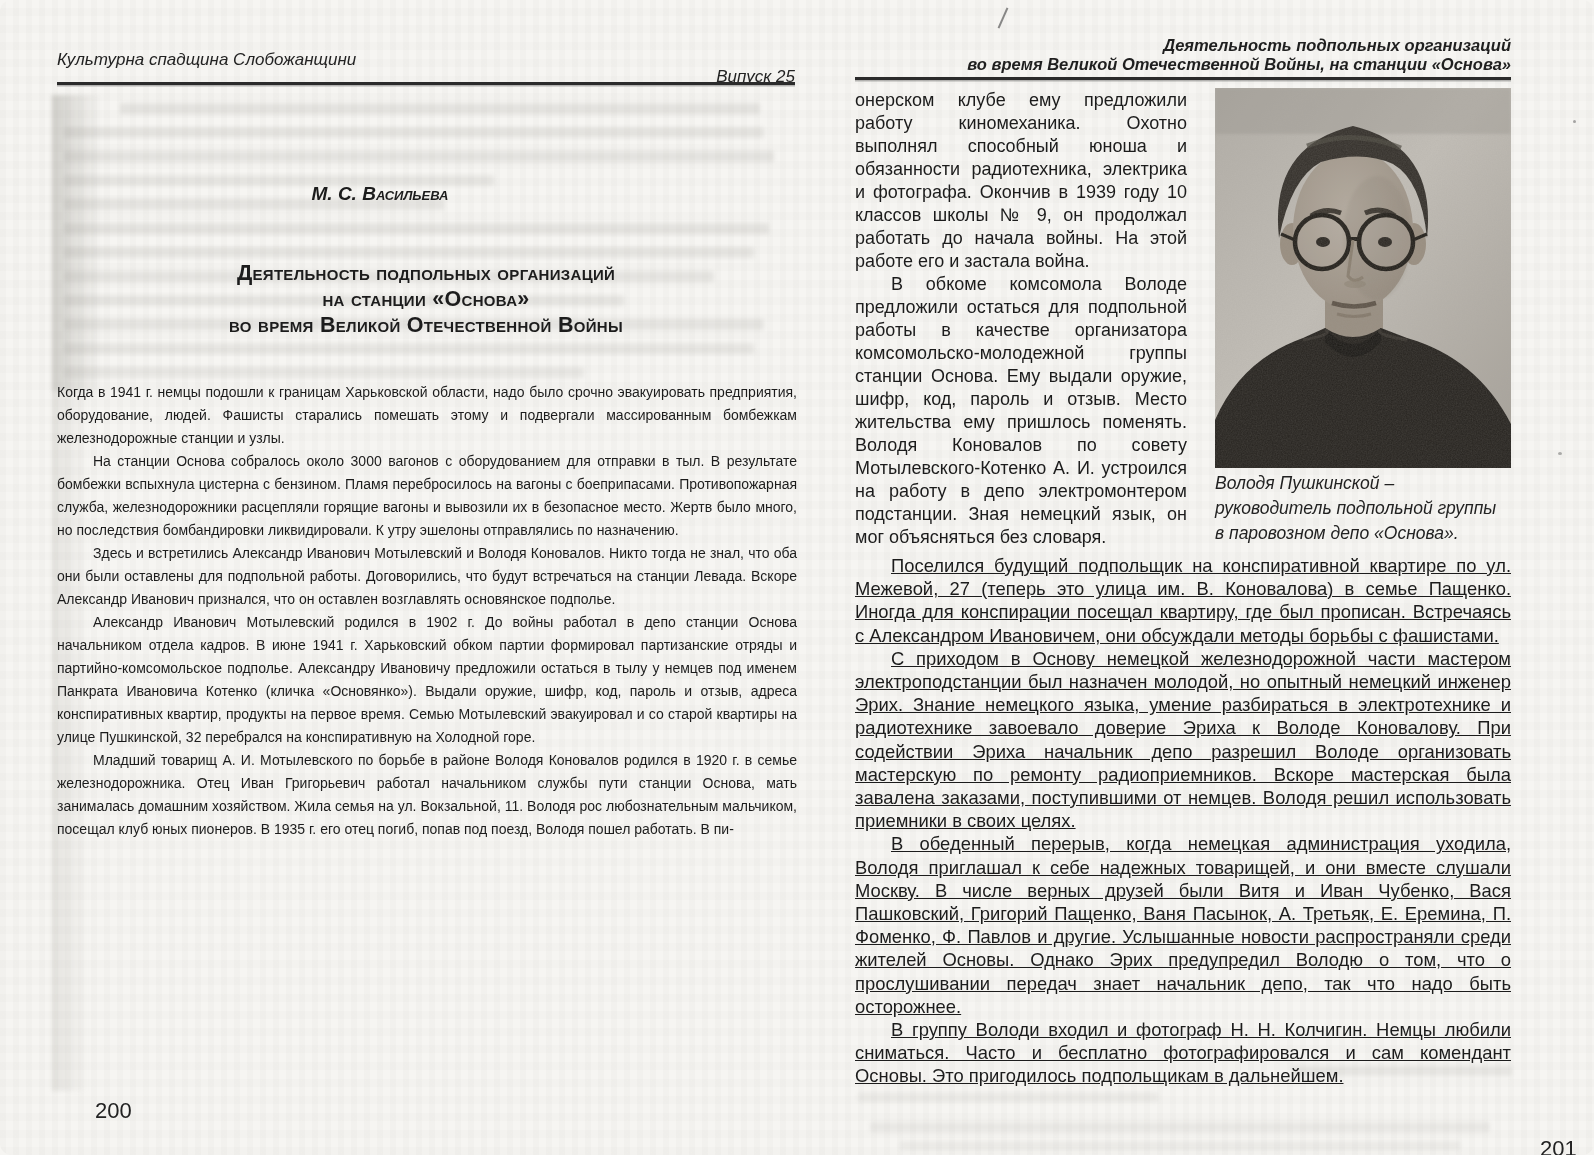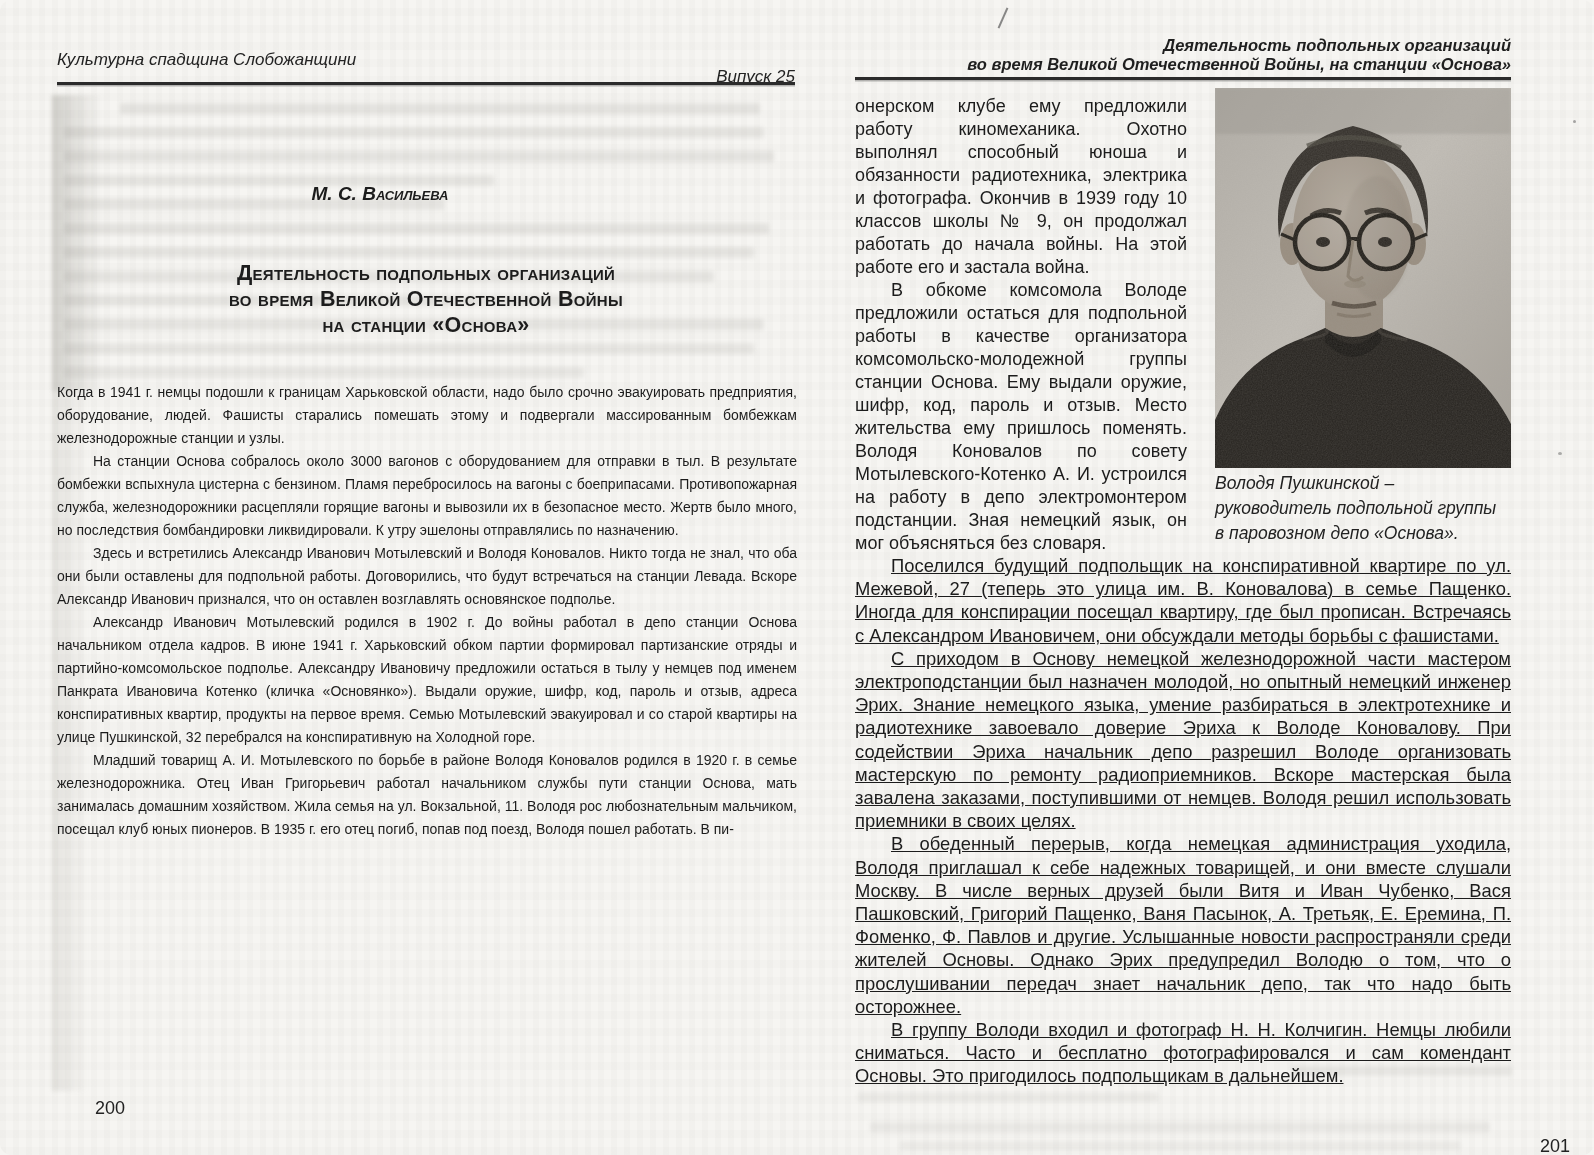--- a/index.html
+++ b/index.html
@@ -21,23 +21,23 @@
   .abs{position:absolute;}
   .rule{background:#2b2b2b;box-shadow:0 1.5px 0 rgba(60,60,60,.35);}
   .hdr-italic{font-style:italic;font-size:17px;color:#232323;}
   .hdr-bold-italic{font-style:italic;font-weight:bold;font-size:16.5px;line-height:19px;color:#1f1f1f;text-align:right;}
   .smallcaps{font-variant:small-caps;}
   .author{font-weight:bold;font-style:italic;font-size:19px;text-align:right;}
   .title{font-weight:bold;font-size:21.5px;line-height:26px;text-align:center;letter-spacing:.3px;}
   .bodytext p{margin:0;text-align:justify;}
   .bodytext p.indent{text-indent:36px;}
   #lp-body{font-size:14px;line-height:23px;}
-  #rp-col{font-size:18px;line-height:23px;margin-top:6px;}
+  #rp-col{font-size:18px;line-height:23px;}
   #rp-full{font-size:18.4px;line-height:23.2px;}
-  .pagenum{font-size:18px;color:#222;text-align:center;}
+  .pagenum{font-size:22px;color:#222;text-align:center;}
   .caption{font-style:italic;font-size:17.5px;line-height:25px;color:#222;}
   .ghost{position:absolute;background:#8f8d87;filter:blur(2px);border-radius:2px;}
   .band{position:absolute;pointer-events:none;}
   .speck{position:absolute;background:#555;border-radius:50%;}
 </style>
 </head>
 <body>
 
 <div id="canvas">
 
@@ -68,22 +68,22 @@
   <div class="speck" style="left:522px;top:596px;width:3px;height:3px;opacity:.4;"></div>
 
   <div class="abs hdr-italic" style="left:57px;top:50px;">Культурна спадщина Слобожанщини</div>
   <div class="abs hdr-italic" style="left:57px;top:67px;width:738px;text-align:right;">Випуск 25</div>
   <div class="abs rule" style="left:57px;top:82px;width:738px;height:3px;"></div>
 
   <div class="abs author smallcaps" style="left:57px;top:183px;width:646px;text-align:center;">М. С. Васильева</div>
 
   <div class="abs title smallcaps" style="left:57px;top:260px;width:738px;">
     <div>Деятельность подпольных организаций</div>
+    <div>на станции «Основа»</div>
     <div>во время Великой Отечественной Войны</div>
-    <div>на станции «Основа»</div>
   </div>
 
   <div class="abs bodytext" id="lp-body" style="left:57px;top:381px;width:740px;">
     <p>Когда в 1941 г. немцы подошли к границам Харьковской области, надо было срочно эвакуировать предприятия, оборудование, людей. Фашисты старались помешать этому и подвергали массированным бомбежкам железнодорожные станции и узлы.</p>
     <p class="indent">На станции Основа собралось около 3000 вагонов с оборудованием для отправки в тыл. В результате бомбежки вспыхнула цистерна с бензином. Пламя перебросилось на вагоны с боеприпасами. Противопожарная служба, железнодорожники расцепляли горящие вагоны и вывозили их в безопасное место. Жертв было много, но последствия бомбандировки ликвидировали. К утру эшелоны отправлялись по назначению.</p>
     <p class="indent">Здесь и встретились Александр Иванович Мотылевский и Володя Коновалов. Никто тогда не знал, что оба они были оставлены для подпольной работы. Договорились, что будут встречаться на станции Левада. Вскоре Александр Иванович признался, что он оставлен возглавлять основянское подполье.</p>
     <p class="indent">Александр Иванович Мотылевский родился в 1902 г. До войны работал в депо станции Основа начальником отдела кадров. В июне 1941 г. Харьковский обком партии формировал партизанские отряды и партийно-комсомольское подполье. Александру Ивановичу предложили остаться в тылу у немцев под именем Панкрата Ивановича Котенко (кличка «Основянко»). Выдали оружие, шифр, код, пароль и отзыв, адреса конспиративных квартир, продукты на первое время. Семью Мотылевский эвакуировал и со старой квартиры на улице Пушкинской, 32 перебрался на конспиративную на Холодной горе.</p>
     <p class="indent">Младший товарищ А. И. Мотылевского по борьбе в районе Володя Коновалов родился в 1920 г. в семье железнодорожника. Отец Иван Григорьевич работал начальником службы пути станции Основа, мать занималась домашним хозяйством. Жила семья на ул. Вокзальной, 11. Володя рос любознательным мальчиком, посещал клуб юных пионеров. В 1935 г. его отец погиб, попав под поезд, Володя пошел работать. В пи-</p>
   </div>
 

